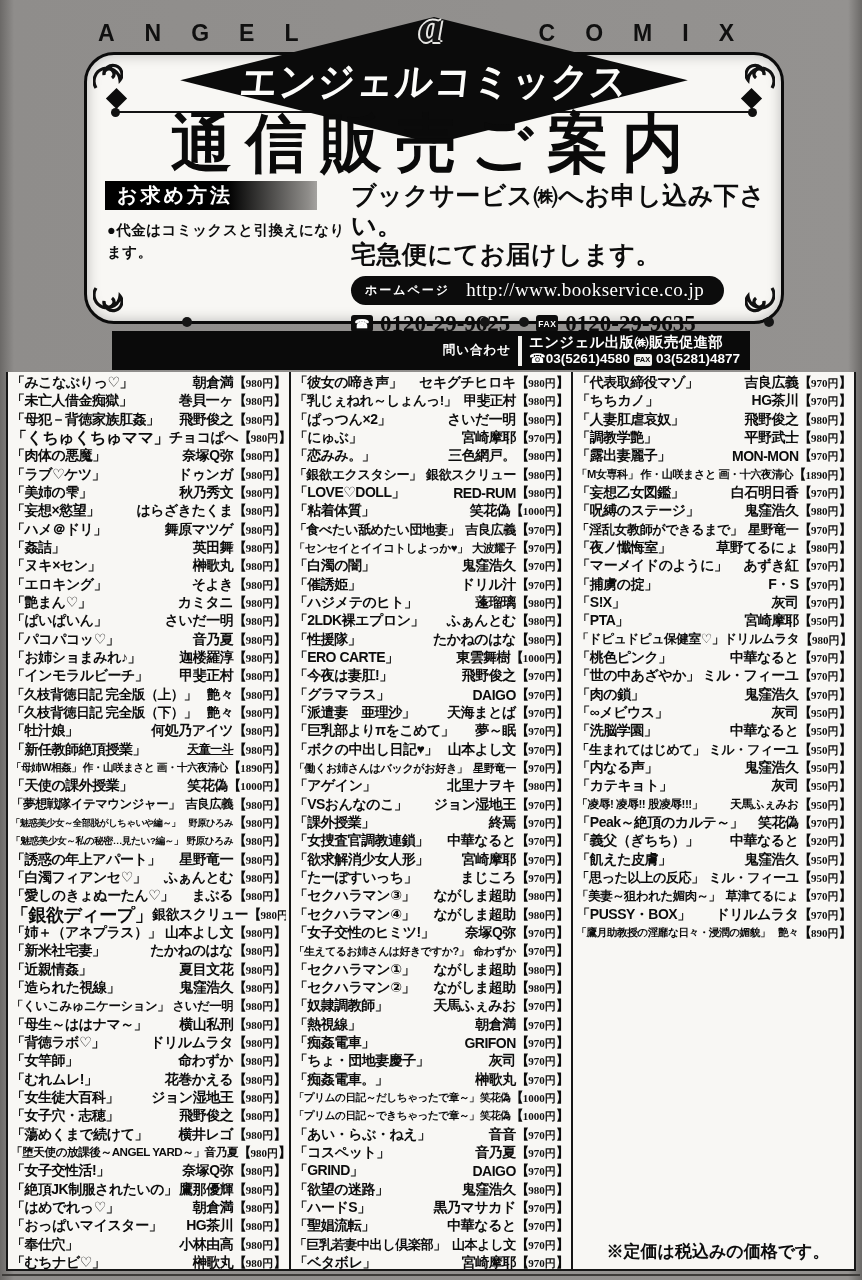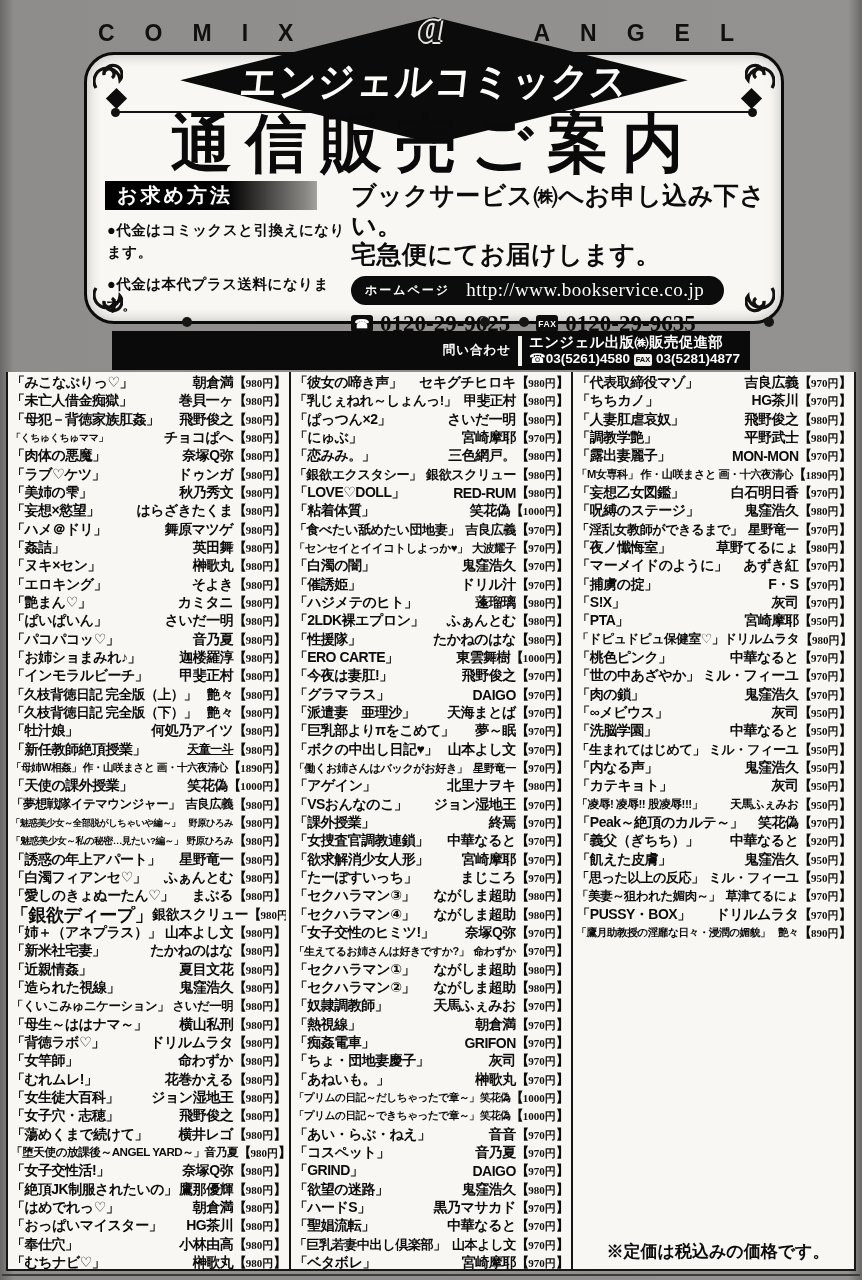--- a/index.html
+++ b/index.html
@@ -86,22 +86,22 @@
   .ra{font-weight:700;letter-spacing:-0.5px;}
   .rp{font-size:13.5px;font-weight:700;letter-spacing:-1px;}
   .pn{font-family:"Liberation Serif","DejaVu Serif",serif;font-size:11px;font-weight:600;letter-spacing:0;}
   .footnote{position:absolute;left:592px;top:1240px;width:252px;text-align:center;
     font-family:"Liberation Serif","DejaVu Serif",serif;font-size:17px;font-weight:700;color:#0c0c0c;}
 </style>
 </head>
 <body>
 
 <div class="brand">
+  <span>ANGEL</span>
   <span>COMIX</span>
-  <span>ANGEL</span>
 </div>
 <span class="logo">a</span>
 
 <div class="card">
   <svg class="curl tl" viewBox="0 0 30 30">
       <path d="M3,27 A13,13 0 1,1 27,19 A9,9 0 1,0 11,14 A5,5 0 1,1 19,17" fill="none" stroke="#111" stroke-width="3.2"></path>
     </svg>
   <svg class="curl tr" viewBox="0 0 30 30">
       <path d="M3,27 A13,13 0 1,1 27,19 A9,9 0 1,0 11,14 A5,5 0 1,1 19,17" fill="none" stroke="#111" stroke-width="3.2"></path>
     </svg>
@@ -120,21 +120,20 @@
   </div>
 
   <div class="rule"></div>
 
   <h1 class="main-title">通信販売ご案内</h1>
 
   <div class="cols">
     <div class="leftcol">
       <div class="method">お求め方法</div>
       <p class="note">●代金はコミックスと引換えになります。</p>
-      <p class="note">●代金は本代プラス送料になります。</p>
     </div>
     <div class="rightcol">
       <p class="apply">ブックサービス㈱へお申し込み下さい。</p>
       <p class="apply">宅急便にてお届けします。</p>
       <div class="pill">
         <span class="plabel">ホームページ</span>
         <span class="purl">http://www.bookservice.co.jp</span>
       </div>
       <div class="telrow">
         <span class="icobox">☎</span>
@@ -185,21 +184,21 @@
         </span>
       </div>
       <div class="row">
         <span class="rt" style="font-size: 14px;">「母犯－背徳家族肛姦」</span>
         <span class="rg">
           <span class="ra" style="font-size: 14px;">飛野俊之</span>
           <span class="rp">【<span class="pn">980円</span>】</span>
         </span>
       </div>
       <div class="row">
-        <span class="rt" style="font-size: 10px;">「くちゅくちゅママ」</span>
+        <span class="rt" style="font-size: 16px;">「くちゅくちゅママ」</span>
         <span class="rg">
           <span class="ra" style="font-size: 14px;">チョコぱへ</span>
           <span class="rp">【<span class="pn">980円</span>】</span>
         </span>
       </div>
       <div class="row">
         <span class="rt" style="font-size: 14px;">「肉体の悪魔」</span>
         <span class="rg">
           <span class="ra" style="font-size: 14px;">奈塚Q弥</span>
           <span class="rp">【<span class="pn">980円</span>】</span>
@@ -775,21 +774,21 @@
         </span>
       </div>
       <div class="row">
         <span class="rt" style="font-size: 14px;">「ちょ・団地妻慶子」</span>
         <span class="rg">
           <span class="ra" style="font-size: 14px;">灰司</span>
           <span class="rp">【<span class="pn">970円</span>】</span>
         </span>
       </div>
       <div class="row">
-        <span class="rt" style="font-size: 14px;">「あねいも。」</span>
+        <span class="rt" style="font-size: 14px;">「痴姦電車。」</span>
         <span class="rg">
           <span class="ra" style="font-size: 14px;">榊歌丸</span>
           <span class="rp">【<span class="pn">970円</span>】</span>
         </span>
       </div>
       <div class="row">
         <span class="rt" style="font-size: 10.6667px;">「プリムの日記～だしちゃったで章～」</span>
         <span class="rg">
           <span class="ra" style="font-size: 10.6667px;">笑花偽</span>
           <span class="rp">【<span class="pn">1000円</span>】</span>

